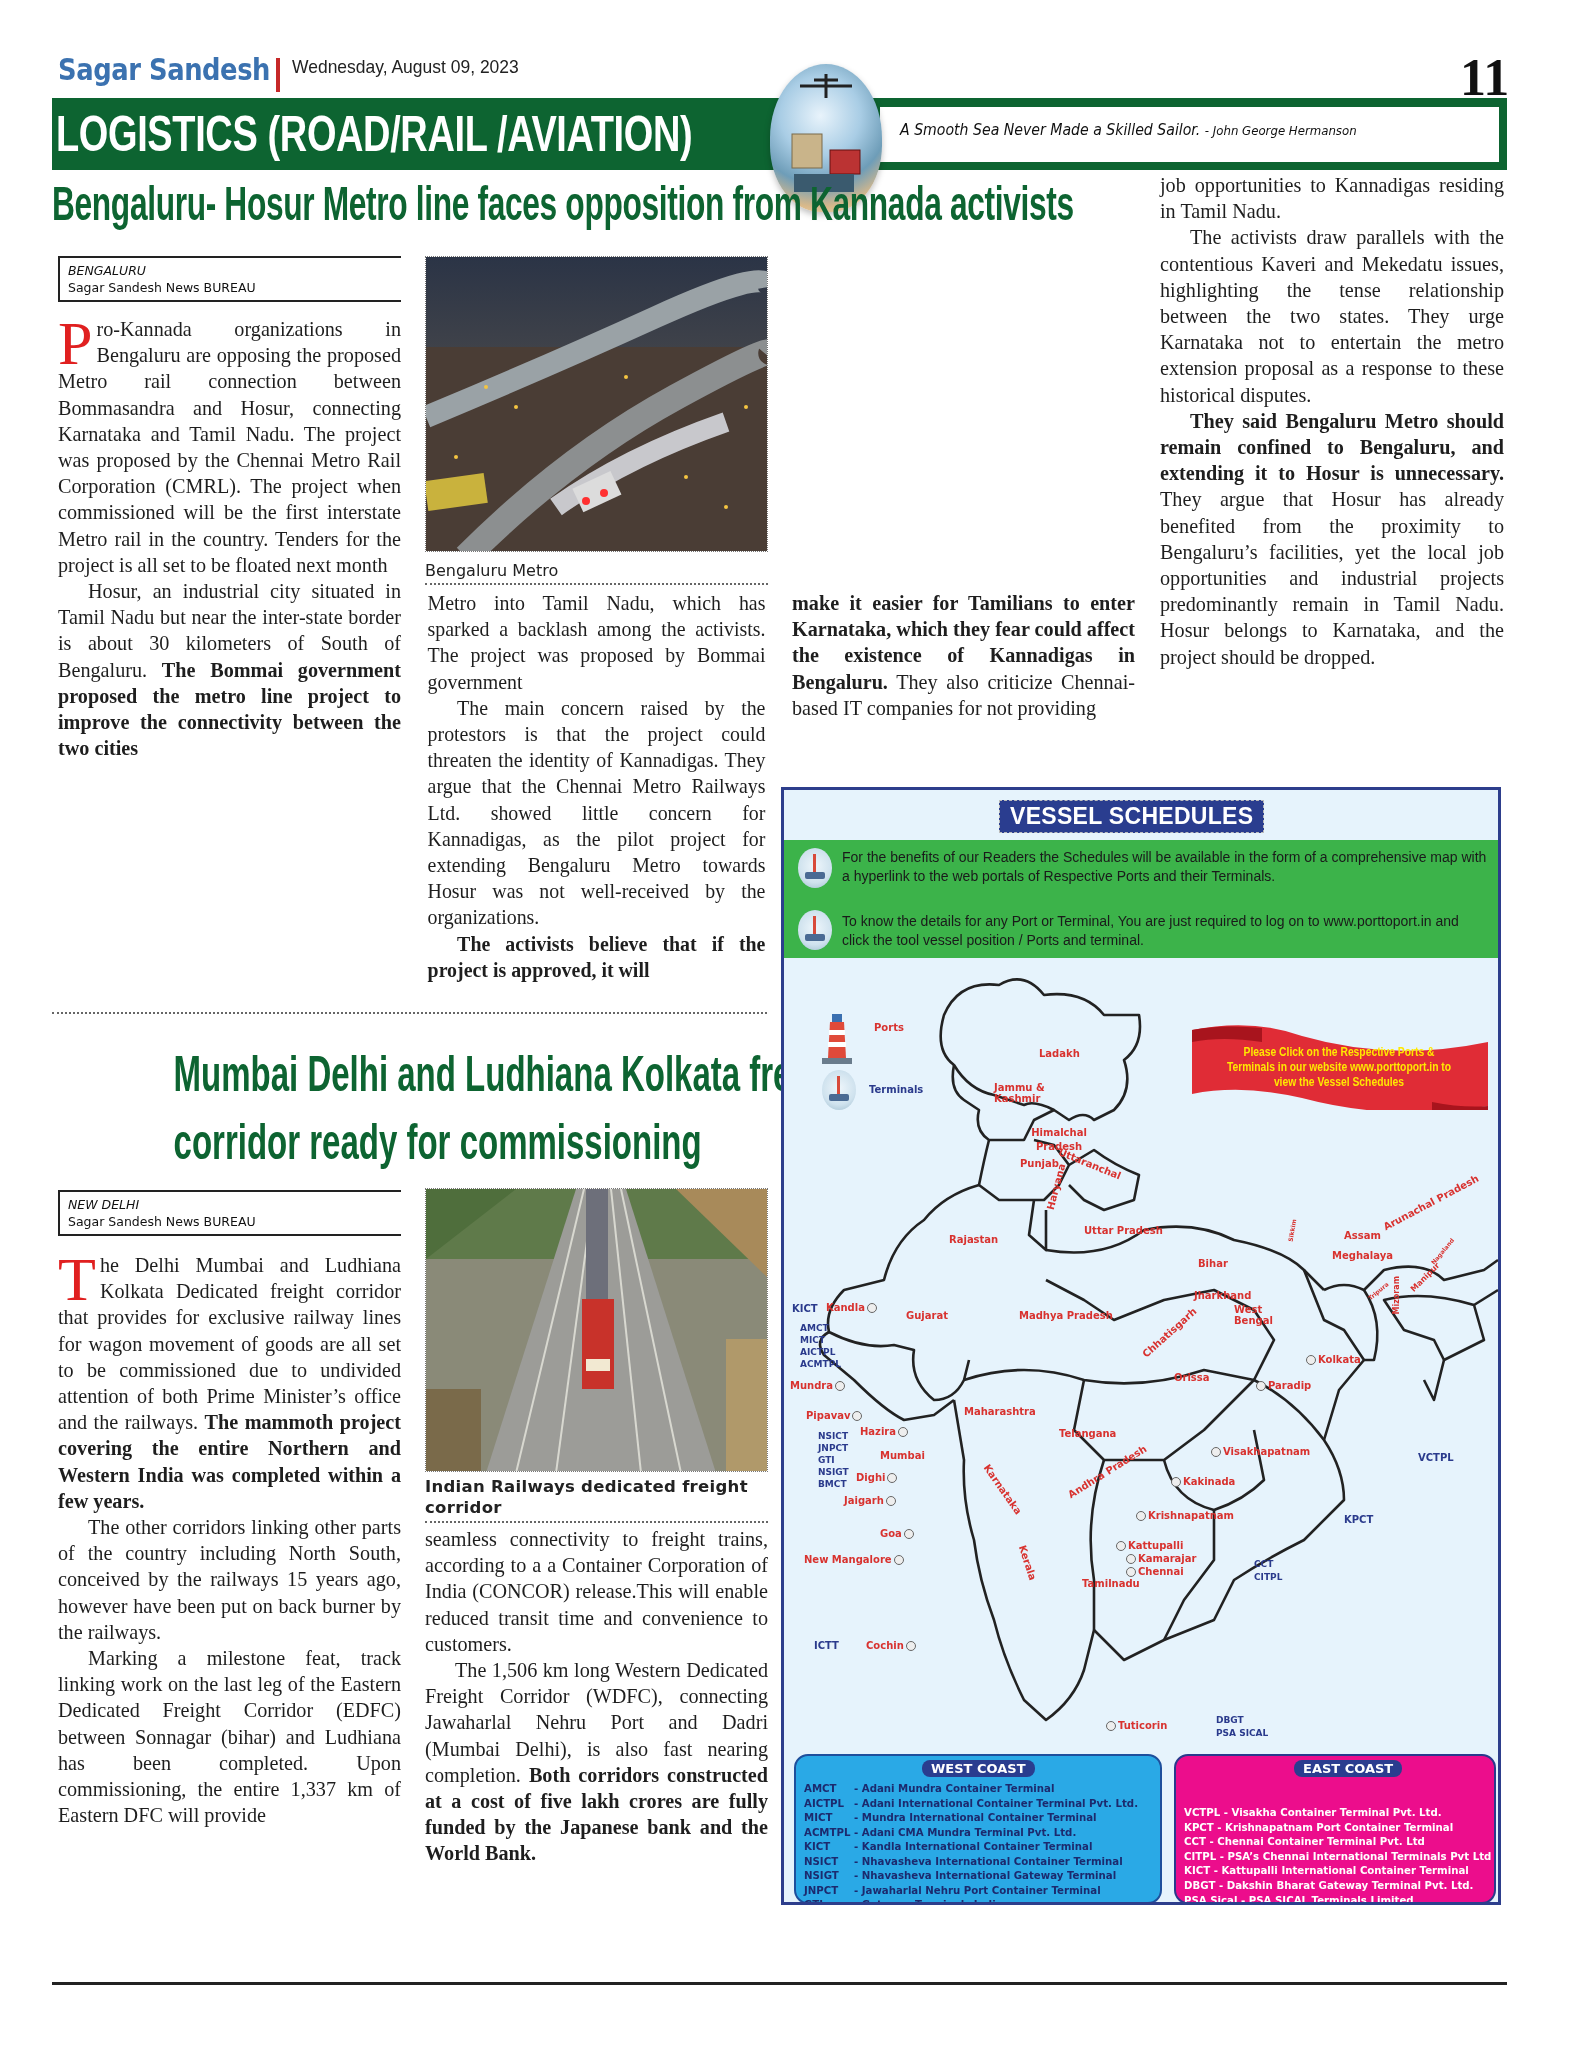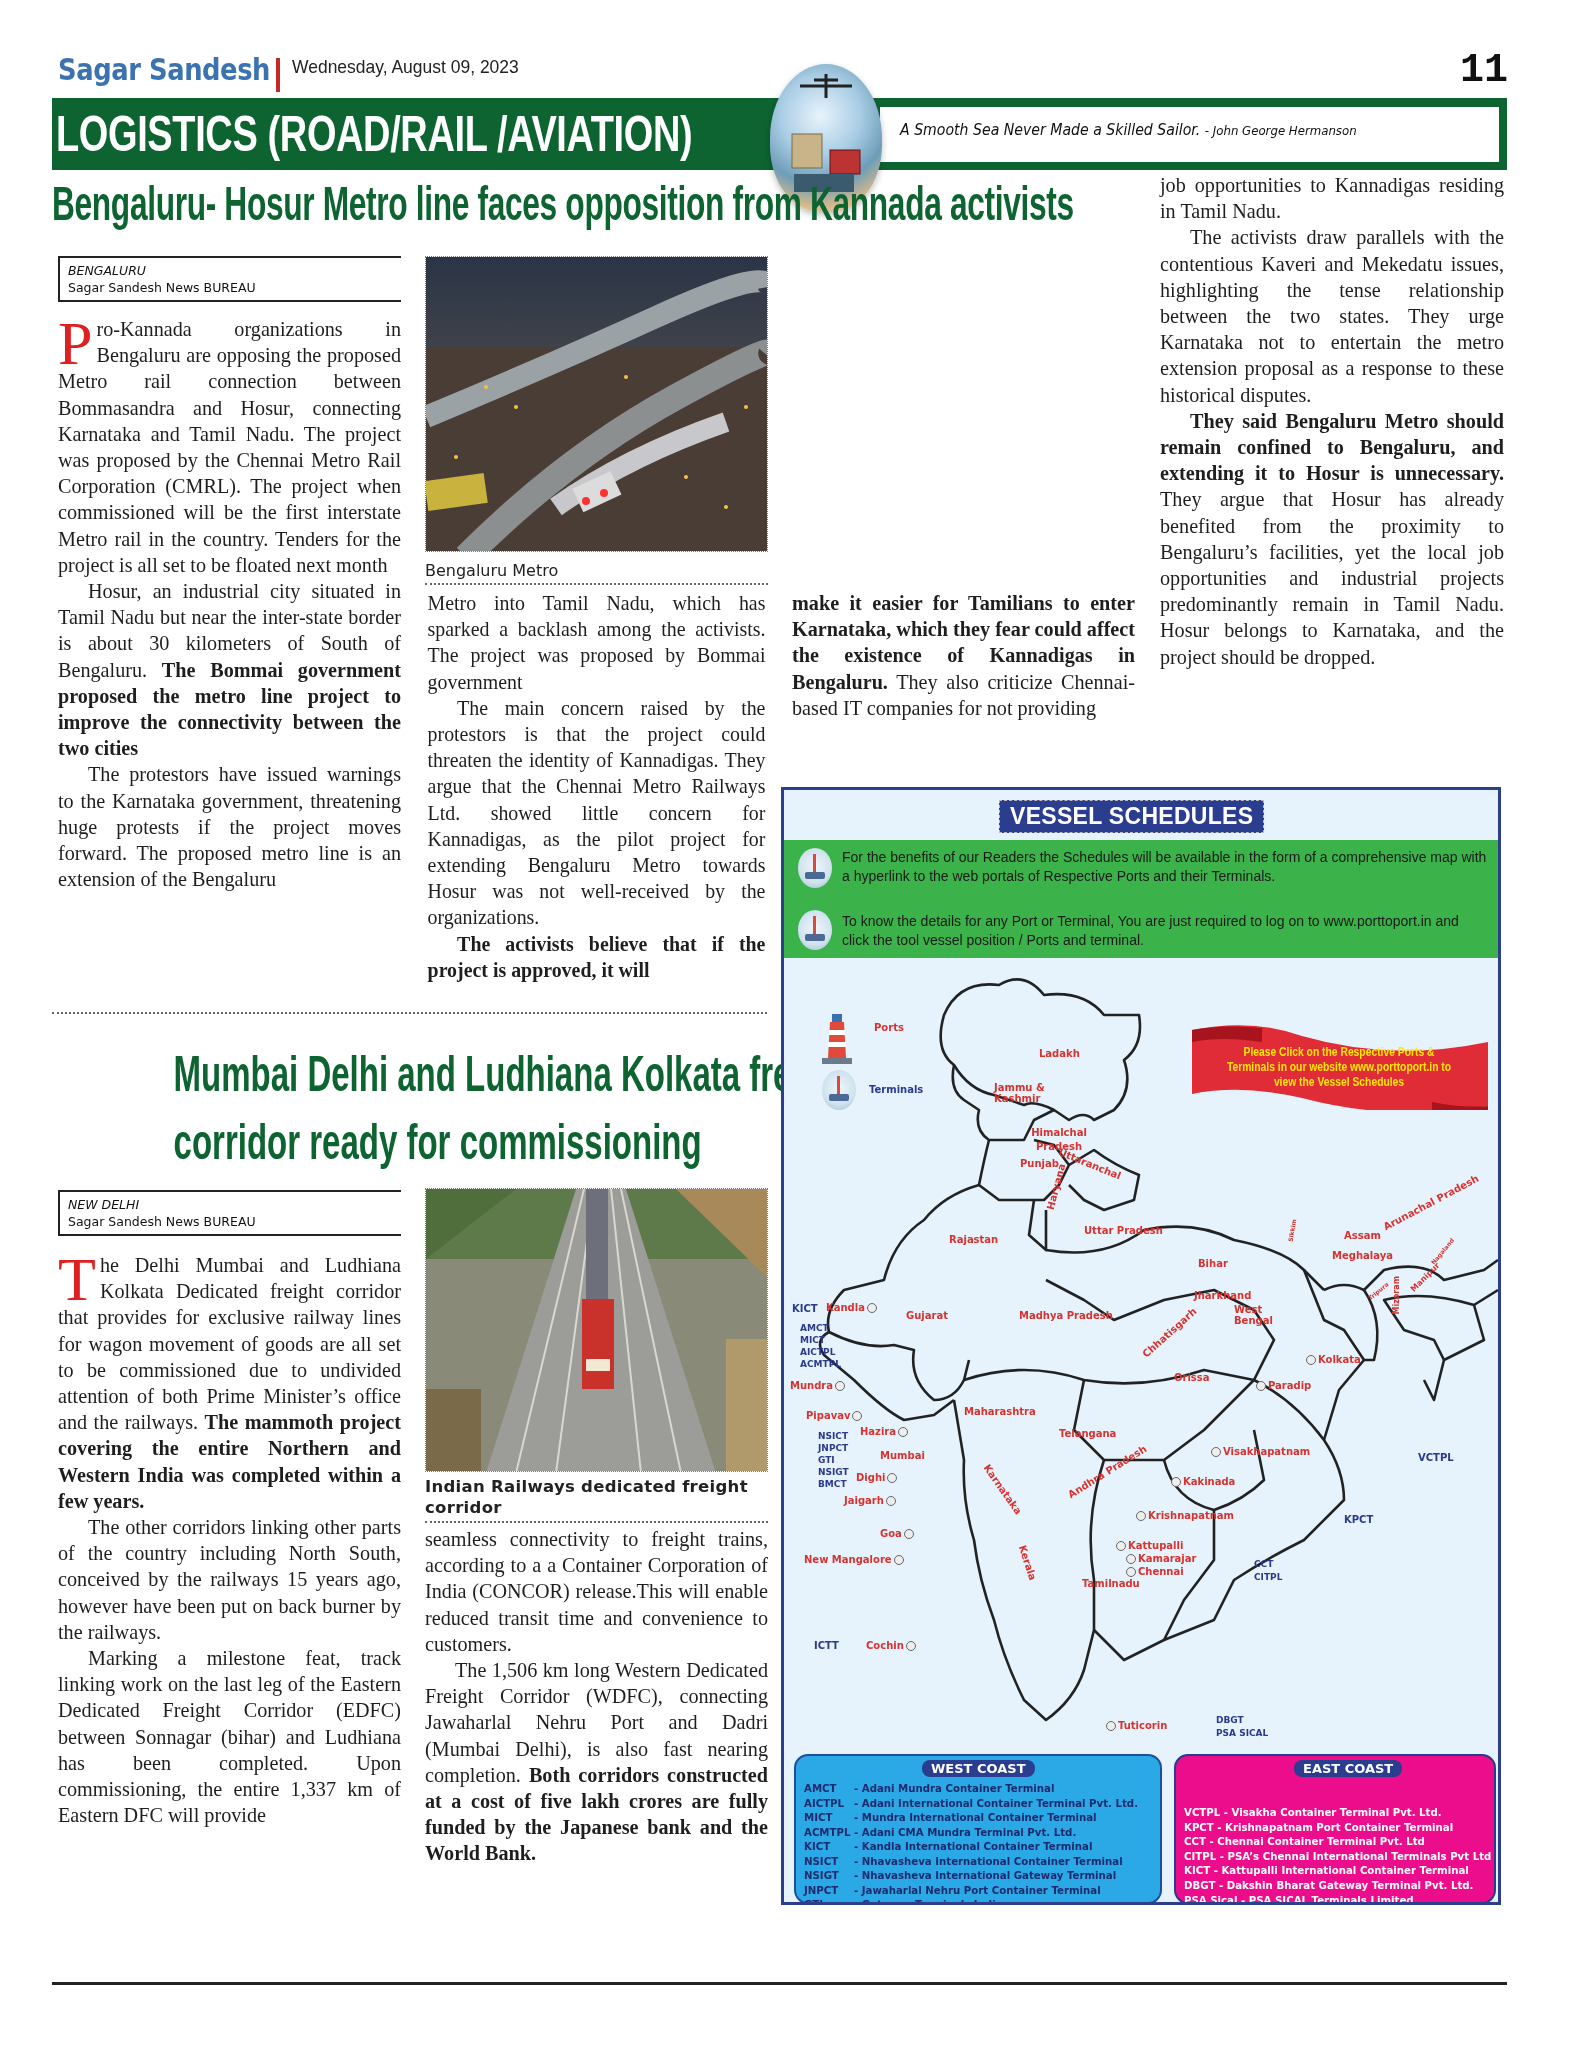--- a/index.html
+++ b/index.html
@@ -3,21 +3,21 @@
 <meta charset="utf-8">
 <style>
   * { box-sizing: border-box; margin: 0; padding: 0; }
   body { width: 1595px; height: 2067px; background: #fff; position: relative; overflow: hidden; font-family: "Liberation Serif", serif; color: #1e1e1e; }
   .abs { position: absolute; }
 
   
   .brand { left: 58px; top: 52px; font-family: "DejaVu Sans", sans-serif; font-weight: bold; font-size: 30px; color: #3b72b0; letter-spacing: -0.5px; transform: scaleX(0.86); transform-origin: left; }
   .brand-sep { left: 276px; top: 58px; width: 4px; height: 34px; background: #c62828; }
   .date { left: 292px; top: 56px; font-family: "Liberation Sans", sans-serif; font-size: 19px; color: #222; transform: scaleX(0.92); transform-origin: left; }
-  .page-num { left: 1460px; top: 48px; font-family: Liberation Mono, monospace; font-weight: bold; font-size: 40px; color: #111; }
+  .page-num { left: 1460px; top: 48px; font-family: Liberation Serif, serif; font-weight: bold; font-size: 52px; color: #111; }
 
   .section-bar { left: 52px; top: 98px; width: 1455px; height: 72px; background: #0d6431; }
   .section-title { left: 56px; top: 102px; font-family: "Liberation Sans", sans-serif; font-weight: bold; font-size: 50px; color: #fff; transform: scaleX(0.76); transform-origin: left; letter-spacing: -0.5px; white-space: nowrap; line-height: 64px; }
   .quote-box { left: 880px; top: 107px; width: 619px; height: 55px; background: #fff; }
   .quote { left: 900px; top: 121px; font-family: "DejaVu Sans", sans-serif; font-style: italic; font-size: 15px; color: #111; white-space: nowrap; transform: scaleX(0.94); transform-origin: left; }
   .quote .author { font-size: 12.5px; }
   .globe { left: 770px; top: 64px; width: 112px; height: 148px; border-radius: 50% 50% 45% 45%; background: radial-gradient(circle at 45% 35%, #e8f3fb 0%, #a9cde5 35%, #6e9db8 60%, #d9b98a 80%, #f2e7cf 100%); box-shadow: 0 3px 6px rgba(0,0,0,.25); }
   .globe svg { position:absolute; left:0; top:0; }
 
   
@@ -101,21 +101,20 @@
 <div class="abs headline1">Bengaluru- Hosur Metro line faces opposition from Kannada activists</div>
 
 <div class="abs dateline" style="left:58px; top:256px; width:343px;">
   <span class="city">BENGALURU</span>
   <span class="bureau">Sagar Sandesh News BUREAU</span>
 </div>
 
 <div class="abs col" style="left:58px; top:316px; width:343px;">
   <p class="noindent"><span class="dropcap">P</span><span>ro-Kannada organizations in Bengaluru are opposing the proposed Metro rail connection between Bommasandra and Hosur, connecting Karnataka and Tamil Nadu. The project was proposed by the Chennai Metro Rail Corporation (CMRL). The project when commissioned will be the first interstate Metro rail in the country. Tenders for the project is all set to be floated next month</span></p>
   <p><span>Hosur, an industrial city situated in Tamil Nadu but near the inter-state border is about 30 kilometers of South of Bengaluru.</span> <b>The Bommai government proposed the metro line project to improve the connectivity between the two cities</b></p>
-  <p><span>The protestors have issued warnings to the Karnataka government, threatening huge protests if the project moves forward. The proposed metro line is an extension of the Bengaluru</span></p>
 </div>
 
 <div class="abs photo" style="left:425px; top:256px; width:343px; height:296px;">
   <svg width="343" height="296" viewBox="0 0 343 296">
     <defs>
       <linearGradient id="sky" x1="0" y1="0" x2="0" y2="1">
         <stop offset="0" stop-color="#2b3446"></stop>
           <stop offset="1" stop-color="#6c6252"></stop>
       </linearGradient>
     </defs>

